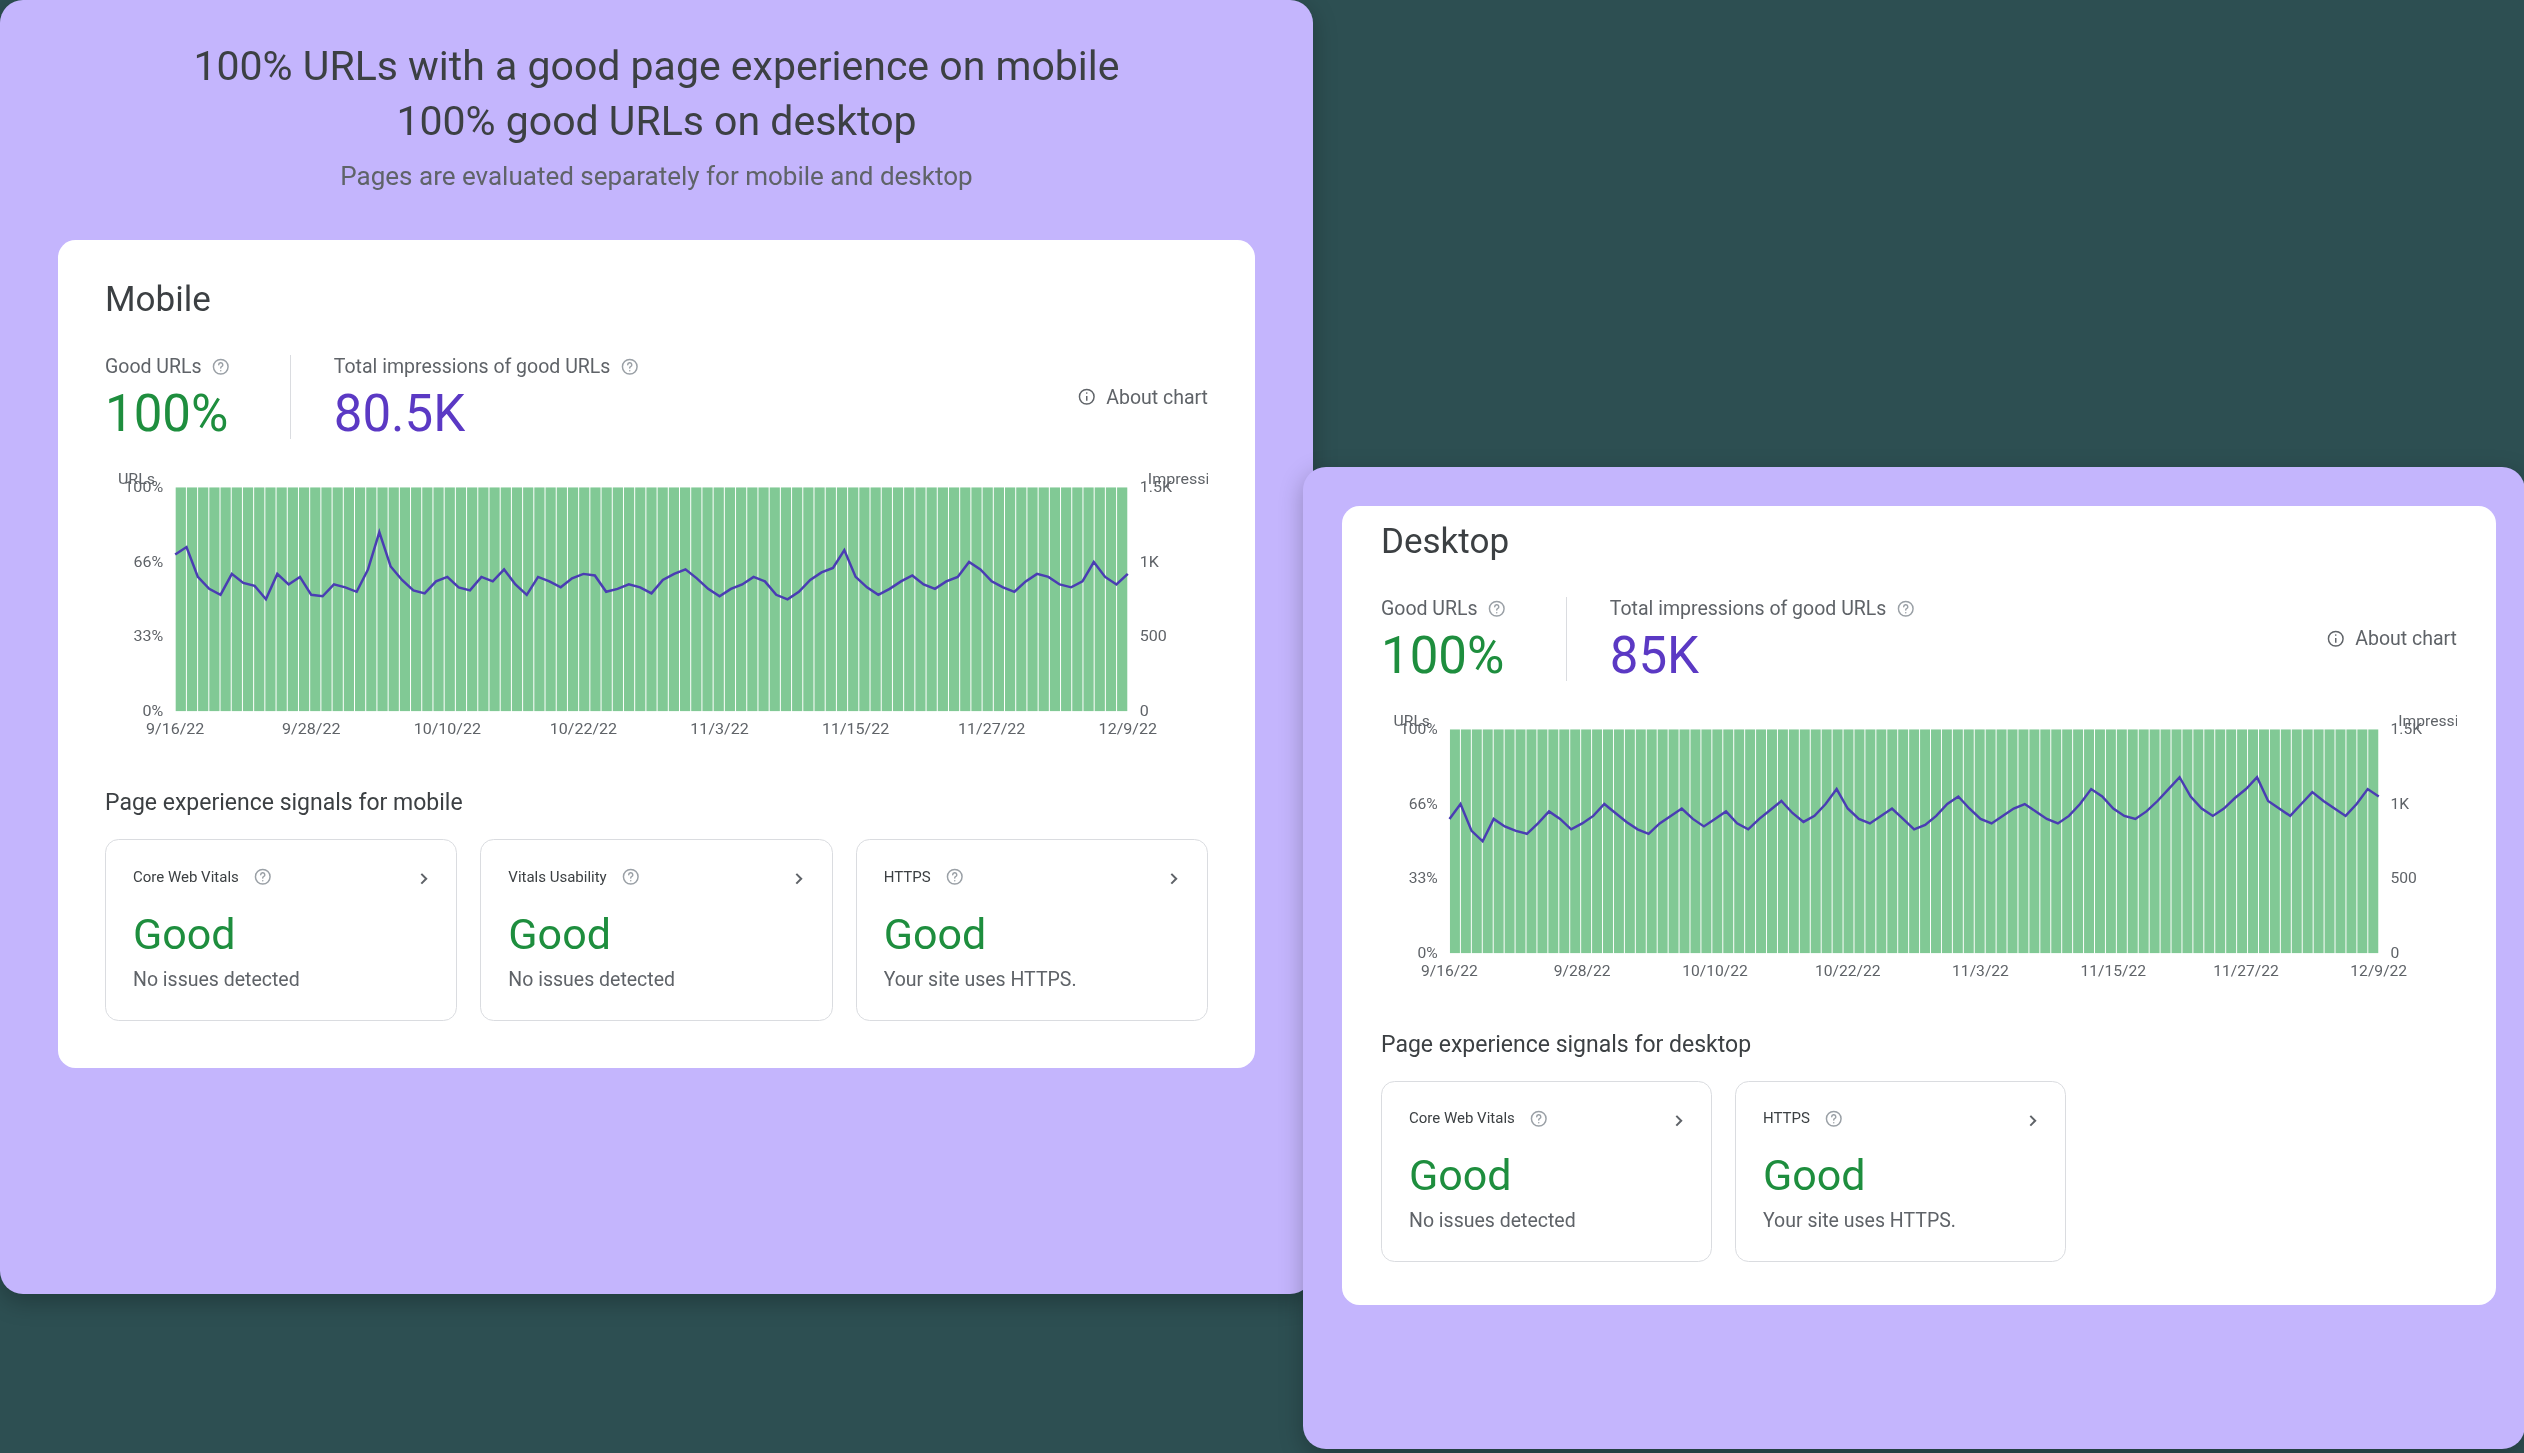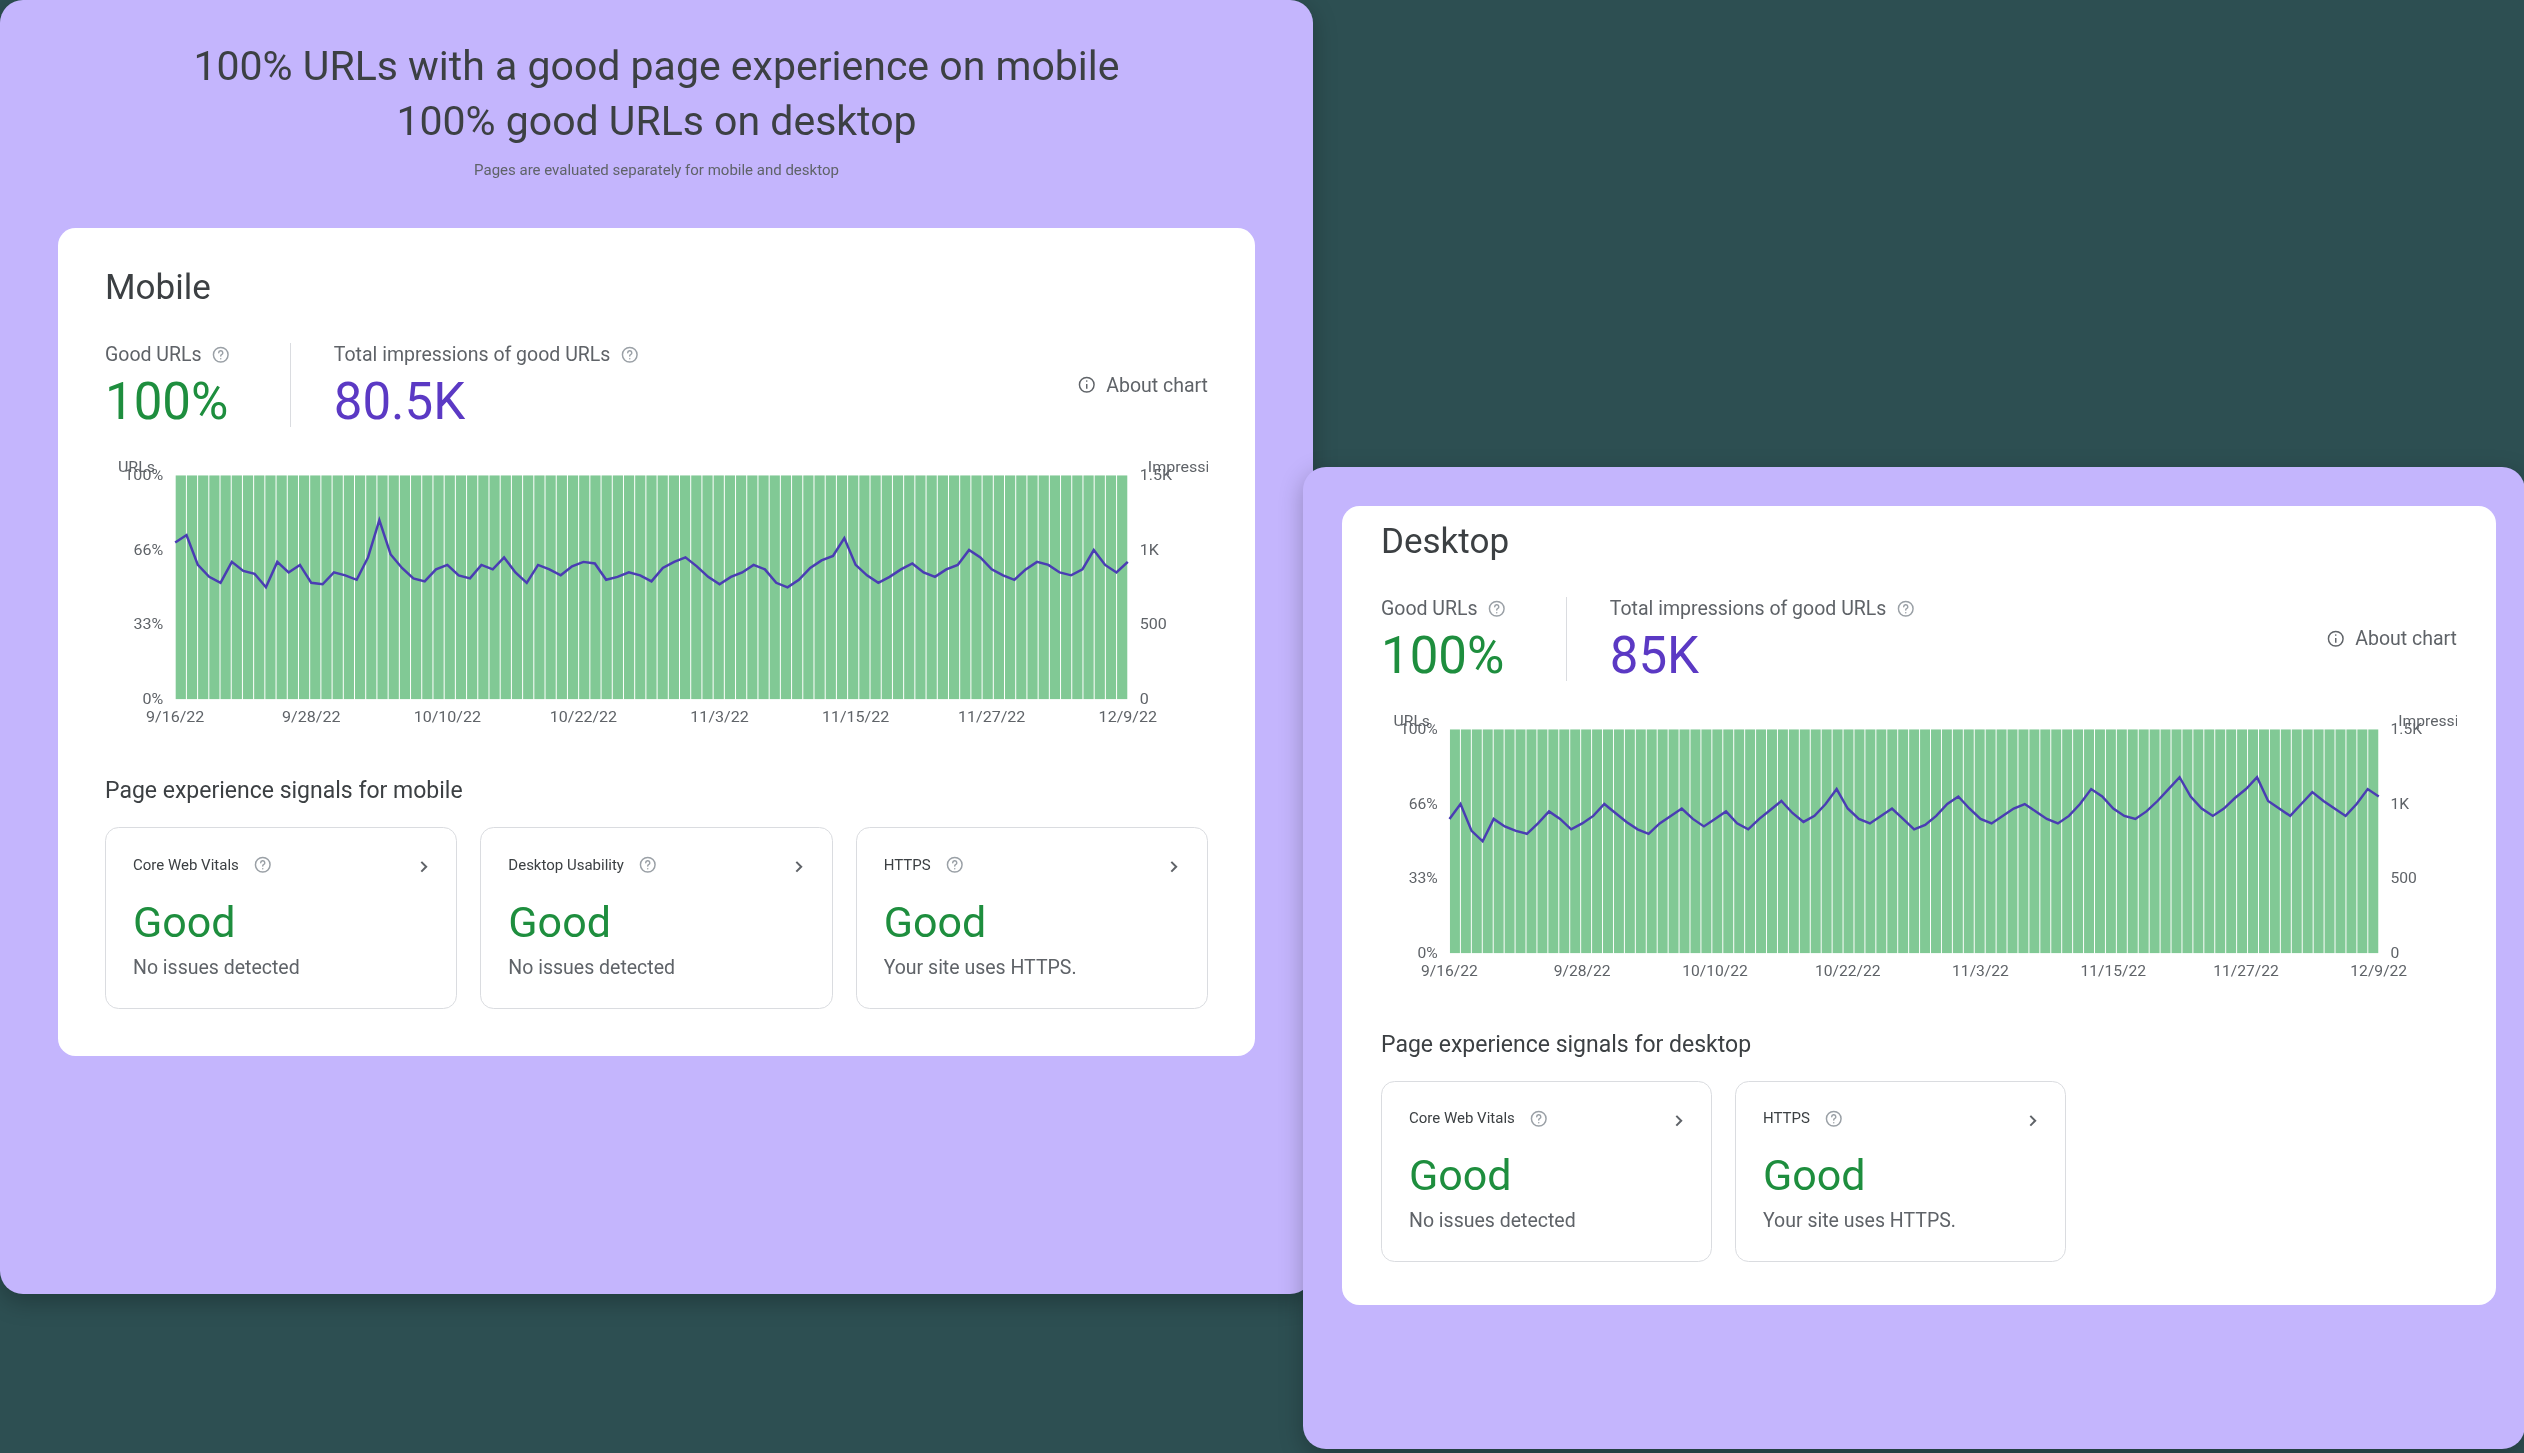--- a/index.html
+++ b/index.html
@@ -32,21 +32,21 @@
     padding: 39px 29px 39px 39px;
   }
   .header-block { text-align: center; margin-bottom: 49px; }
   .header-line {
     font-size: 41px;
     font-weight: 400;
     color: #3c4043;
     line-height: 1.35;
   }
   .header-sub {
-    font-size: 15px;
+    font-size: 26px;
     color: #5f6368;
     margin-top: 11.7px;
     text-align: center;
   }
   .card {
     background: #fff;
     border-radius: 17.5px;
     padding: 39px 47px 47px;
   }
   .panel-desktop .card { padding: 15px 39px 43px; }
@@ -322,21 +322,21 @@
             </span>
         </div>
         <span class="signal-chevron"><svg width="19.5" height="19.5" viewBox="0 0 24 24" fill="none" stroke="#5f6368" stroke-width="2.5">
               <polyline points="9 6 15 12 9 18"></polyline>
             </svg></span>
         <div class="signal-value">Good</div>
         <div class="signal-desc">No issues detected</div>
       </div>
       <div class="signal-card">
         <div class="signal-head">
-          <span>Desktop Usability</span>
+          <span>Vitals Usability</span>
           <span class="help-icon">
               <svg viewBox="0 0 24 24" fill="none" stroke="#9aa0a6" stroke-width="1.8">
                 <circle cx="12" cy="12" r="9"></circle>
                 <path d="M9.5 9.5a2.5 2.5 0 1 1 3.5 2.3c-.9.4-1 1-1 1.7" stroke-linecap="round"></path>
                 <circle cx="12" cy="17" r="0.9" fill="#9aa0a6" stroke="none"></circle>
               </svg>
             </span>
         </div>
         <span class="signal-chevron"><svg width="19.5" height="19.5" viewBox="0 0 24 24" fill="none" stroke="#5f6368" stroke-width="2.5">
               <polyline points="9 6 15 12 9 18"></polyline>

